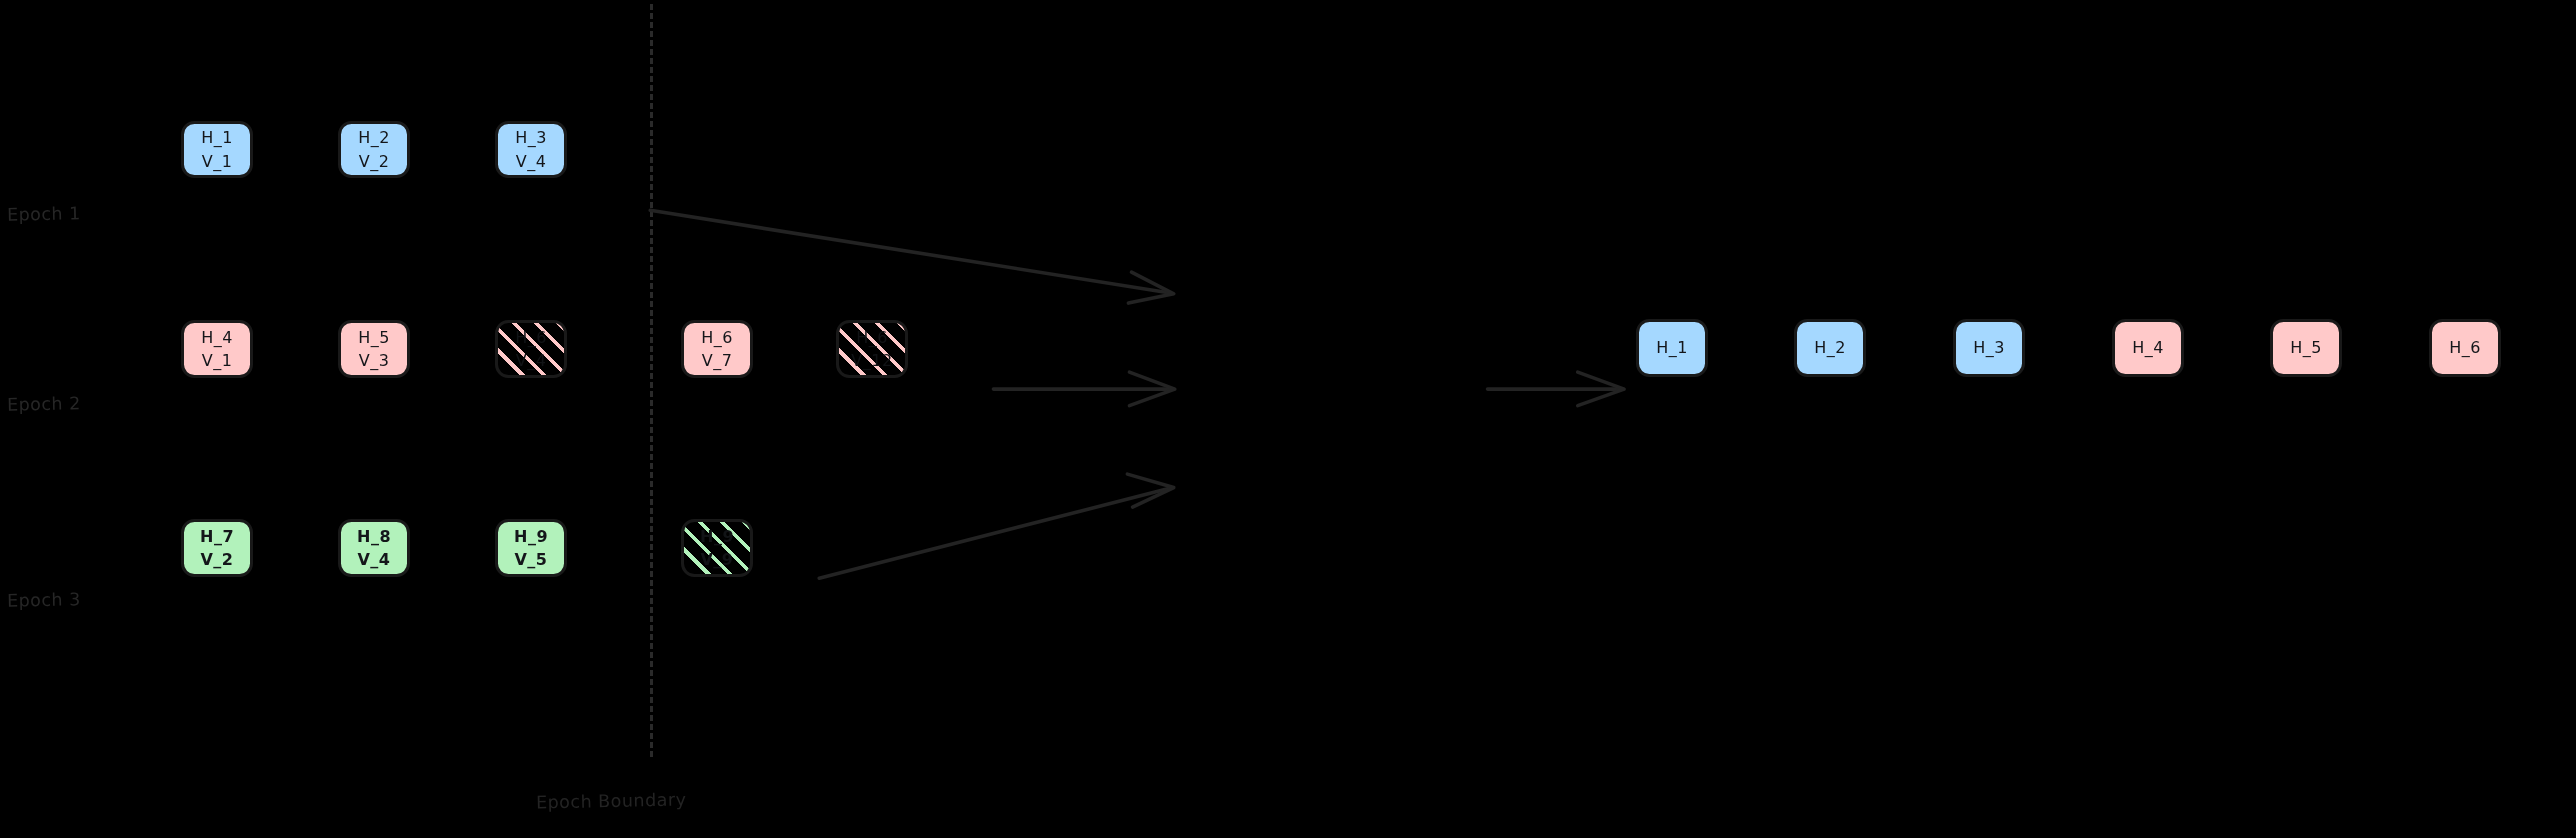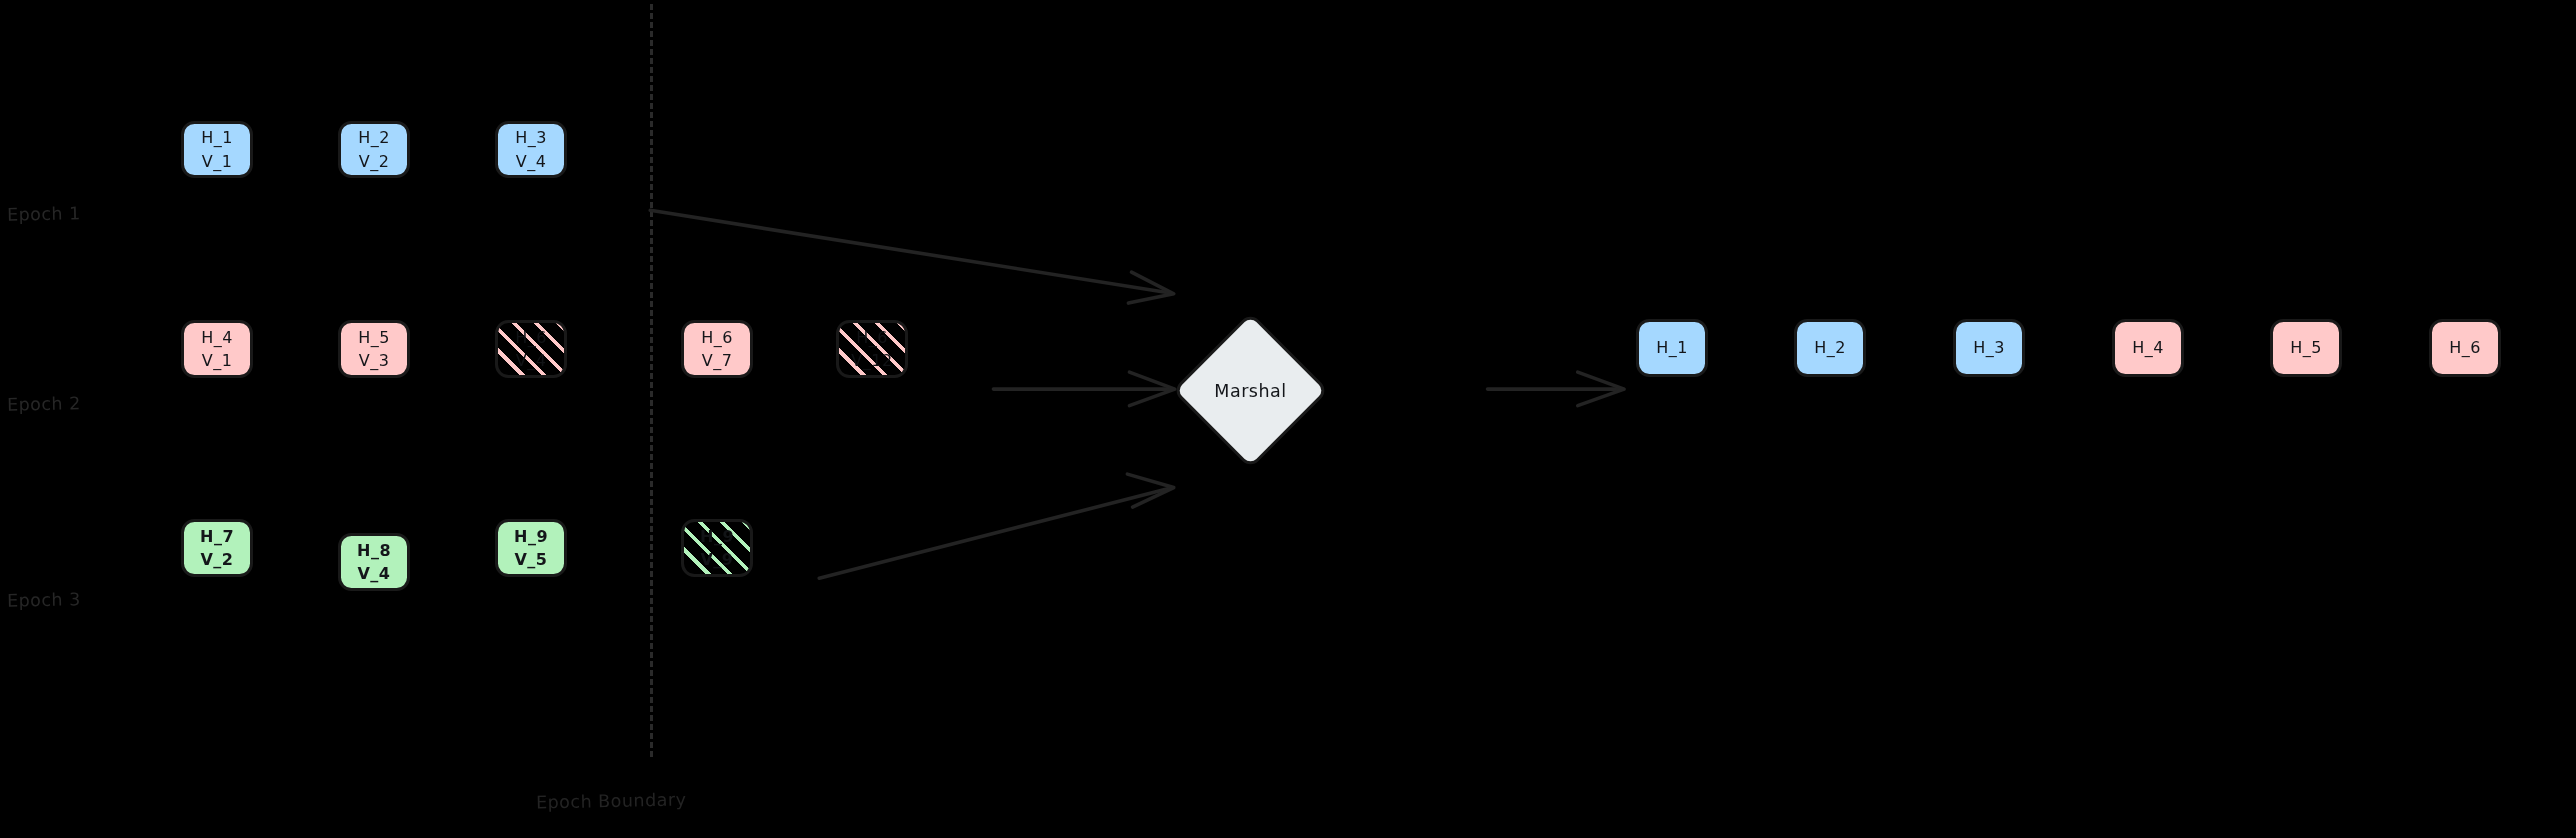--- a/index.html
+++ b/index.html
@@ -193,37 +193,33 @@
     <span class="ln">H_6</span>
     <span class="ln">V_12</span>
   </div>
 
   <div class="epoch-label" style="left:7.2px; top:590px;">Epoch 3</div>
 
   <div class="node green" style="left:181px; top:519px; width:72px; height:58px;">
     <span class="ln">H_7</span>
     <span class="ln">V_2</span>
   </div>
-  <div class="node green" style="left:338px; top:519px; width:72px; height:58px;margin-top:14px;">
+  <div class="node green" style="left:338px; top:519px; width:72px; height:58px;">
     <span class="ln">H_8</span>
     <span class="ln">V_4</span>
   </div>
   <div class="node green" style="left:495px; top:519px; width:72px; height:58px;">
     <span class="ln">H_9</span>
     <span class="ln">V_5</span>
   </div>
   <div class="node green hatch" style="left:681px; top:519px; width:72px; height:58px;">
     <span class="ln">H_9</span>
     <span class="ln">V_9</span>
   </div>
 
-  <div class="marshal-wrap" style="left:1195px; top:335px; width:111px; height:111px;">
-    <div class="marshal-shape"></div>
-    <div class="marshal-text">Marshal</div>
-  </div>
 
   <div class="node blue" style="left:1636px; top:319px; width:72px; height:58px;">
     <span class="ln">H_1</span>
   </div>
   <div class="node blue" style="left:1794px; top:319px; width:72px; height:58px;">
     <span class="ln">H_2</span>
   </div>
   <div class="node blue" style="left:1953px; top:319px; width:72px; height:58px;">
     <span class="ln">H_3</span>
   </div>

